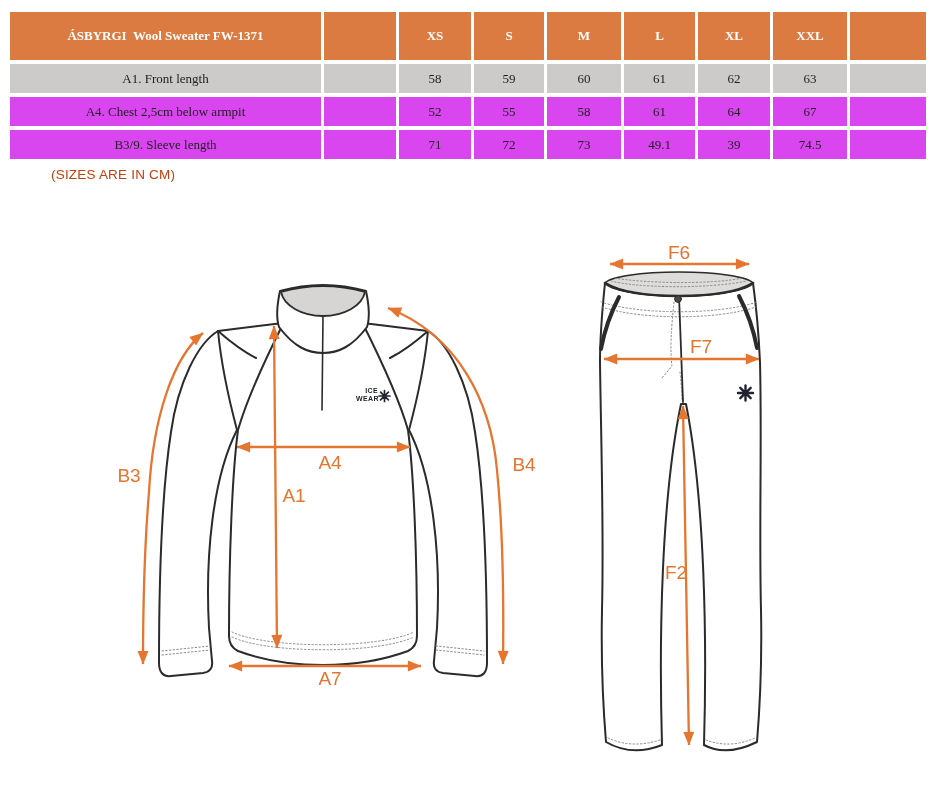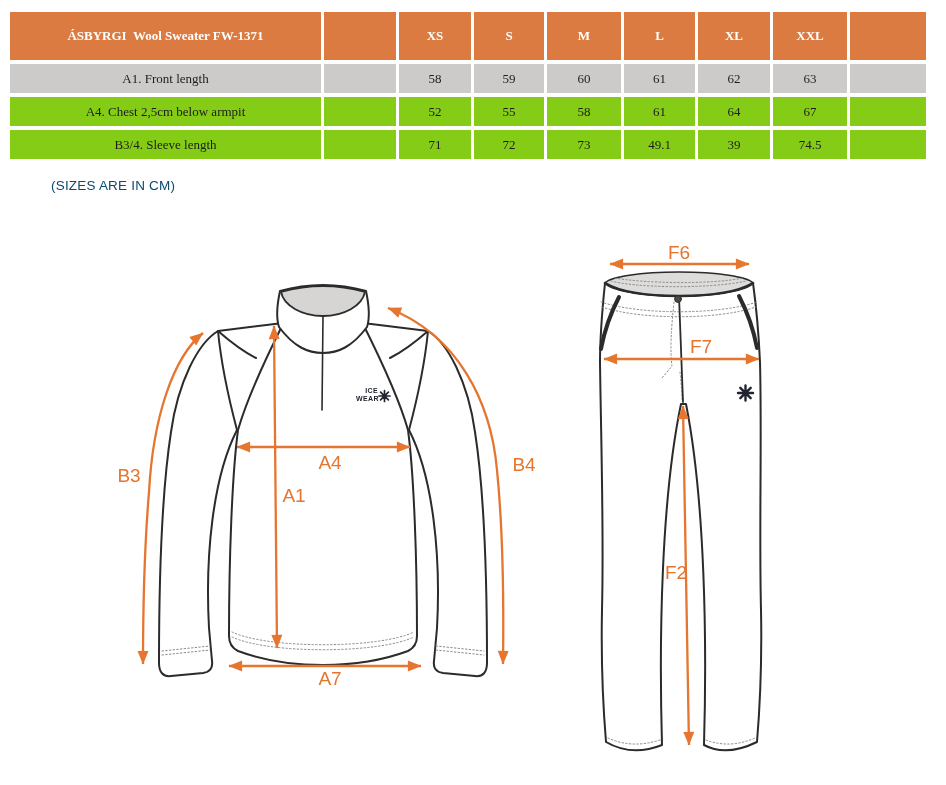--- a/index.html
+++ b/index.html
@@ -32,26 +32,26 @@
     font-size:13px;
   }
   th.title-cell{
     text-align:left;
     padding-left:43px;
     font-size:13.5px;
     white-space:pre;
   }
   tbody td{height:29px;}
   tr.row-dark td{background:#cccbc9;}
-  tr.row-light td{background:#84cc16;}
+  tr.row-light td{background:#d946ef;}
   td.label-cell{text-align:left;padding-left:38px;}
   
   .sizes-note{
-    margin:15px 0 0 51px;
-    color:#0c4a6e;
+    margin:4px 0 0 51px;
+    color:#c2410c;
     font-size:13.5px;
     letter-spacing:.2px;
   }
   
   svg.diagram{
     position:absolute;
     left:0;top:0;
     width:946px;height:785px;
     font-family:"Liberation Sans",sans-serif;
   }
@@ -103,21 +103,21 @@
         <td></td>
         <td>52</td>
         <td>55</td>
         <td>58</td>
         <td>61</td>
         <td>64</td>
         <td>67</td>
         <td></td>
       </tr>
       <tr class="row-light">
-        <td class="label-cell">B3/4. Sleeve length</td>
+        <td class="label-cell">B3/9. Sleeve length</td>
         <td></td>
         <td>71</td>
         <td>72</td>
         <td>73</td>
         <td>49.1</td>
         <td>39</td>
         <td>74.5</td>
         <td></td>
       </tr>
     </tbody>

